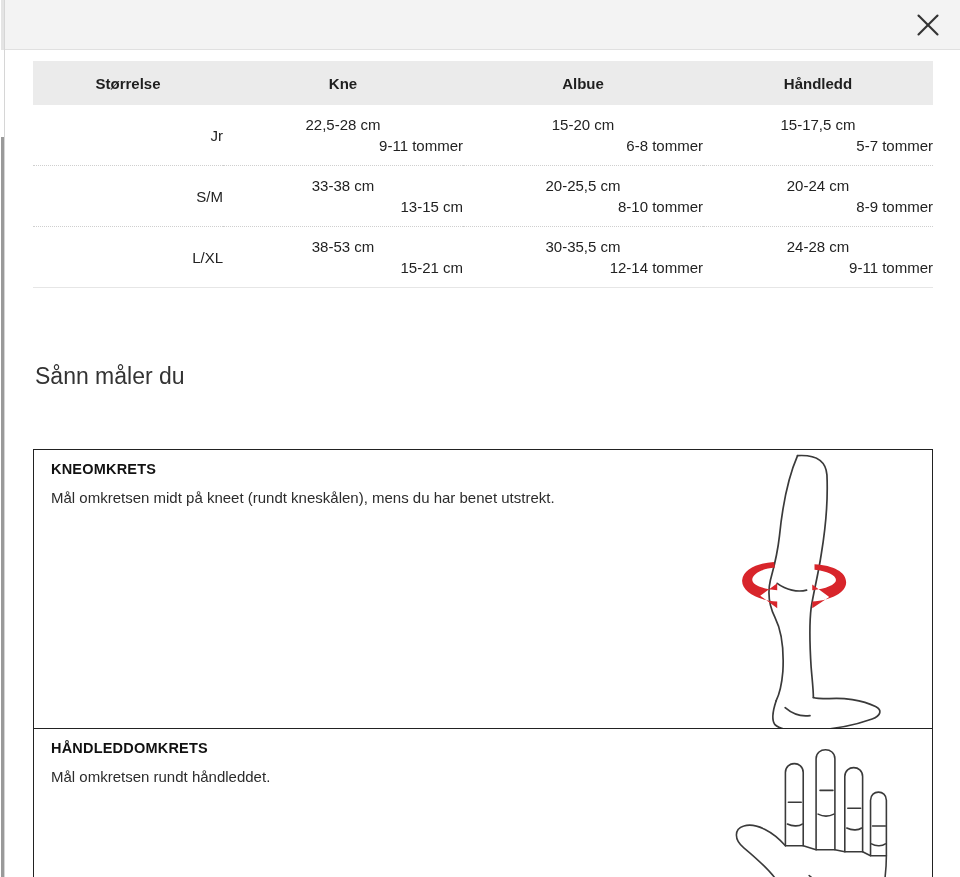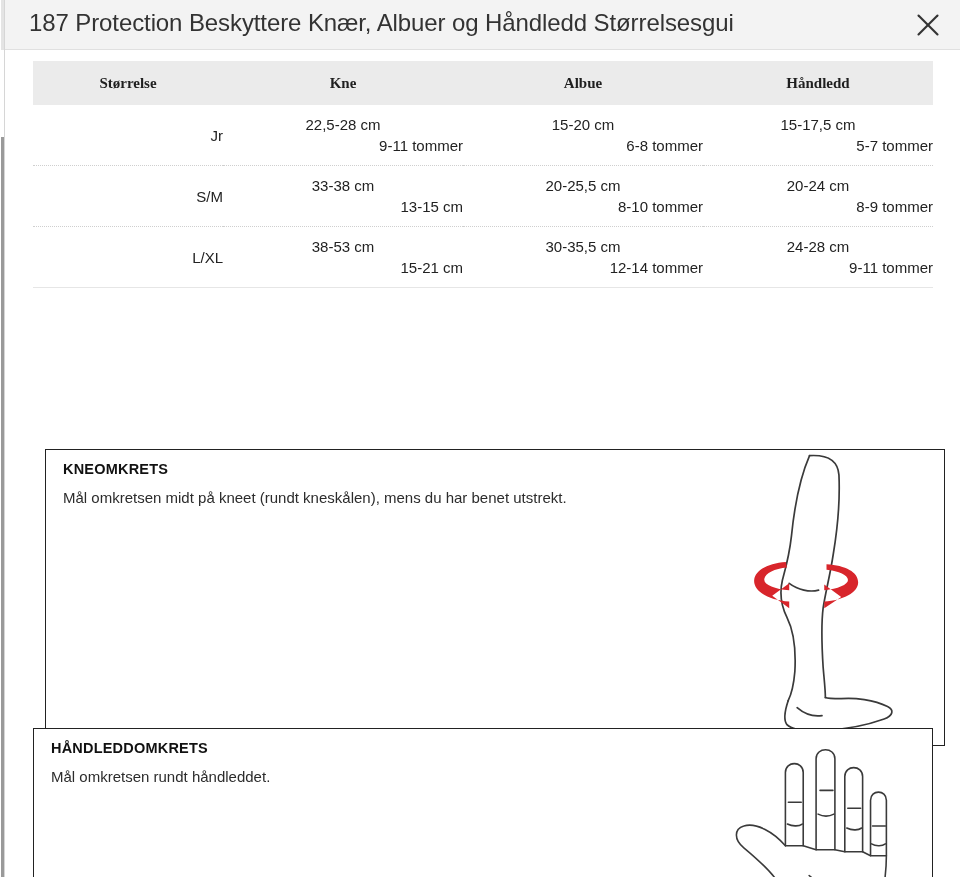--- a/index.html
+++ b/index.html
@@ -97,21 +97,20 @@
   }
   #size-table th {
     background: #ebebeb;
     font-size: 15px;
     font-weight: bold;
     color: #1f1f1f;
     height: 44px;
     text-align: center;
     vertical-align: middle;
     padding: 0;
-    font-family: Liberation Serif, serif;
   }
   #size-table td {
     font-size: 15px;
     color: #222222;
     text-align: center;
     vertical-align: middle;
     padding: 9px 0 9px 0;
     line-height: 21px;
     border-bottom: 1px dotted #cfcfcf;
   }
@@ -145,21 +144,21 @@
   
   .instr-box {
     position: absolute;
     left: 28px;
     width: 900px;
     border: 1px solid #222222;
     box-sizing: border-box;
     background: #ffffff;
     overflow: hidden;
   }
-  #box-knee  { top: 399px; height: 297px; margin-left: 12px; }
+  #box-knee  { top: 399px; height: 297px; }
   #box-wrist { top: 678px; height: 200px; }
 
   .instr-heading {
     position: absolute;
     left: 17px;
     top: 11px;
     font-size: 14.5px;
     font-weight: bold;
     letter-spacing: 0.2px;
     color: #111111;
@@ -182,21 +181,20 @@
 </style>
 </head>
 <body>
 
 <div id="left-edge">
   <div class="thumb-top"></div>
   <div class="thumb"></div>
 </div>
 
 <div id="modal-header">
-  <div id="modal-title">187 Protection Beskyttere Knær, Albuer og Håndledd Størrelsesgui</div>
   <button id="close-button" aria-label="Lukk">
     <span>
       <svg width="26" height="26" viewBox="0 0 26 26" aria-hidden="true">
         <line x1="3.5" y1="3.5" x2="22.5" y2="22.5" stroke="#333333" stroke-width="2.1" stroke-linecap="round"></line>
         <line x1="22.5" y1="3.5" x2="3.5" y2="22.5" stroke="#333333" stroke-width="2.1" stroke-linecap="round"></line>
       </svg>
     </span>
   </button>
 </div>
 
@@ -259,20 +257,21 @@
           <span class="line2">12-14 tommer</span>
         </td>
         <td>
           <span>24-28 cm</span>
           <span class="line2">9-11 tommer</span>
         </td>
       </tr>
     </tbody>
   </table>
 
+  <div id="how-title">Sånn måler du</div>
 
   <div class="instr-box" id="box-knee">
     <div class="instr-heading">KNEOMKRETS</div>
     <div class="instr-text">Mål omkretsen midt på kneet (rundt kneskålen), mens du har benet utstrekt.</div>
     <div class="figure">
       <svg viewBox="0 0 170 261" aria-hidden="true">
         <g fill="none" stroke="#3a3a3a" stroke-width="1.5" stroke-linejoin="round" stroke-linecap="round">
 
           <path d="M58 5
                    C48 28 44 56 42 76

